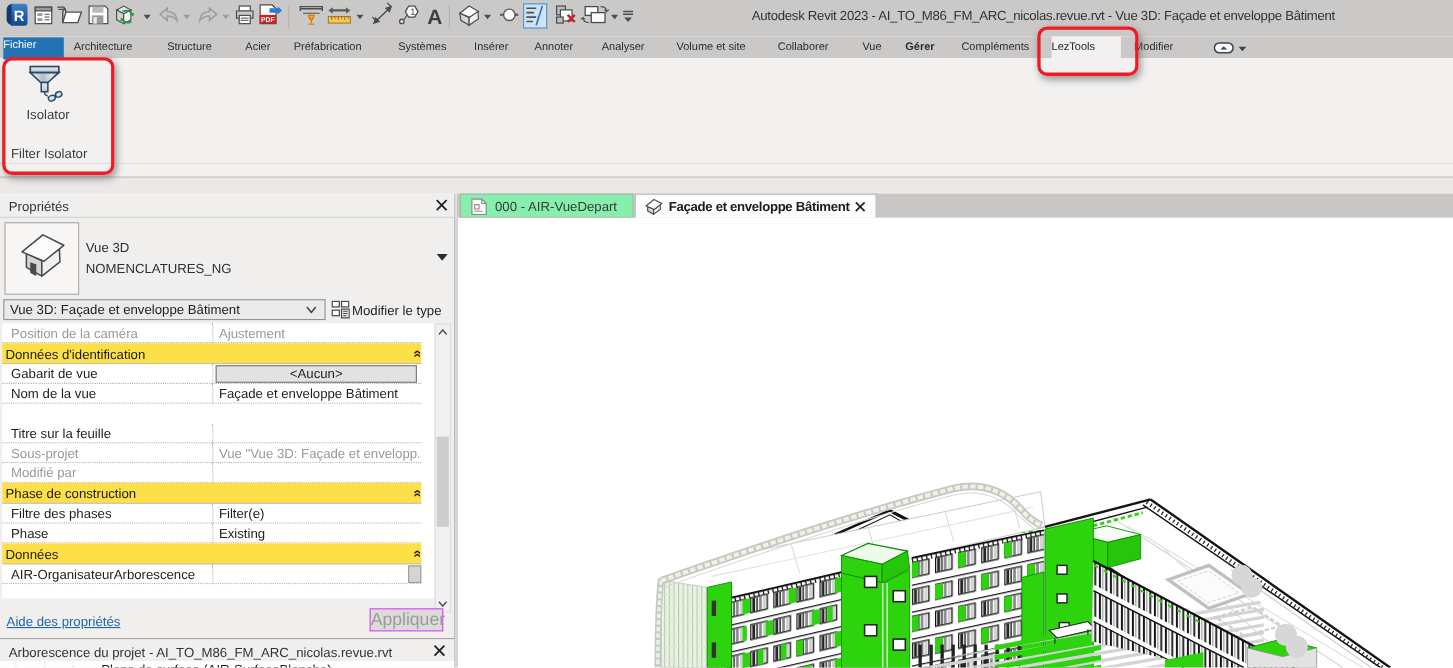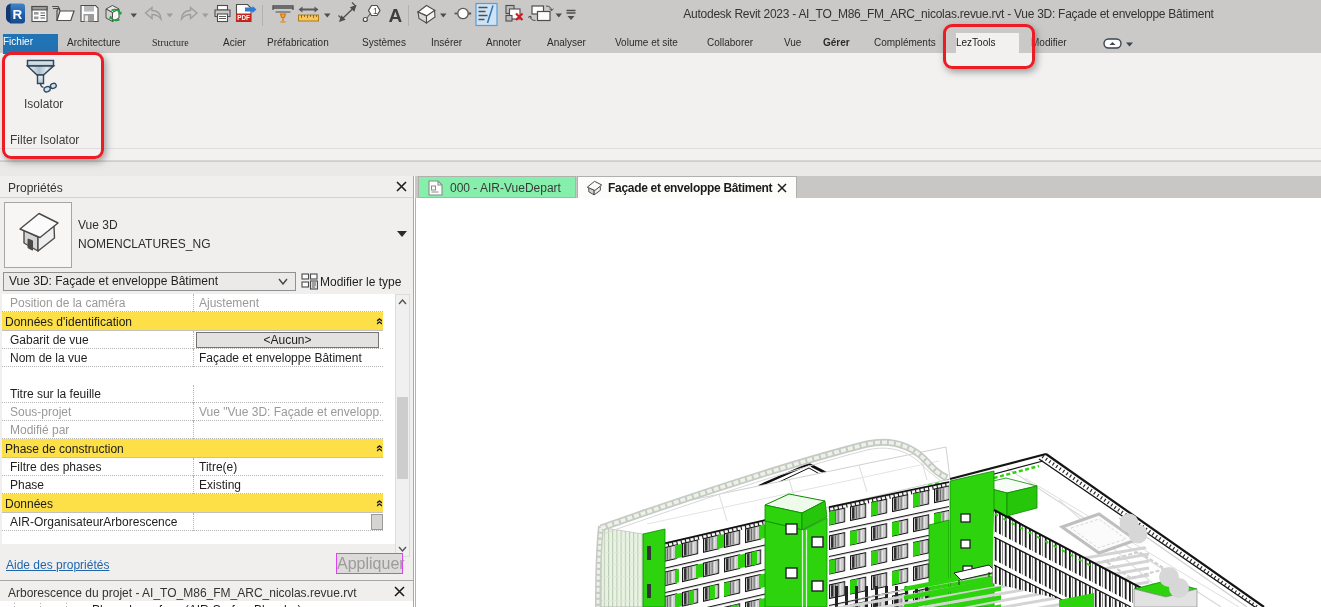--- a/index.html
+++ b/index.html
@@ -85,21 +85,21 @@
     <ellipse cx="27.5" cy="28.2" rx="3" ry="2.4" fill="#c9e6f6" stroke="#33475a" stroke-width="1.3"></ellipse>
     <path d="M23.6 28.6 a2 2 0 0 1 1.6 -0.2" fill="none" stroke="#33475a" stroke-width="1.2"></path>
   </g>
 </svg>
 <div class="abs" id="panel-label">Filter Isolator</div>
 <div class="abs" id="optionsbar"></div>
 
 <div id="ribbontabs">
   <div class="rtab" id="tab-fichier" style="left:3px; width:55px;">Fichier</div>
   <div class="rtab" style="left:67px;">Architecture</div>
-  <div class="rtab" style="left:152px;font-family:Liberation Serif, serif;">Structure</div>
+  <div class="rtab" style="left:152px;">Structure</div>
   <div class="rtab" style="left:223px;">Acier</div>
   <div class="rtab" style="left:267px;">Préfabrication</div>
   <div class="rtab" style="left:362px;">Systèmes</div>
   <div class="rtab" style="left:431px;">Insérer</div>
   <div class="rtab" style="left:486px;">Annoter</div>
   <div class="rtab" style="left:547px;">Analyser</div>
   <div class="rtab" style="left:615px;">Volume et site</div>
   <div class="rtab" style="left:707px;">Collaborer</div>
   <div class="rtab" style="left:784px;">Vue</div>
   <div class="rtab" style="left:823px;font-weight:bold;">Gérer</div>
@@ -324,21 +324,21 @@
         <span class="k">Modifié par</span>
         <span class="vline"></span>
       </div>
     <div class="ghead" style="top:145px;">
         <span class="k">Phase de construction</span>
         <span class="ch">»</span>
       </div>
     <div class="prow" style="top:164px;">
         <span class="k">Filtre des phases</span>
         <span class="vline"></span>
-        <span class="v">Titre(e)</span>
+        <span class="v">Filter(e)</span>
       </div>
     <div class="prow" style="top:182px;">
         <span class="k">Phase</span>
         <span class="vline"></span>
         <span class="v">Existing</span>
       </div>
     <div class="ghead" style="top:200px;">
         <span class="k">Données</span>
         <span class="ch">»</span>
       </div>

